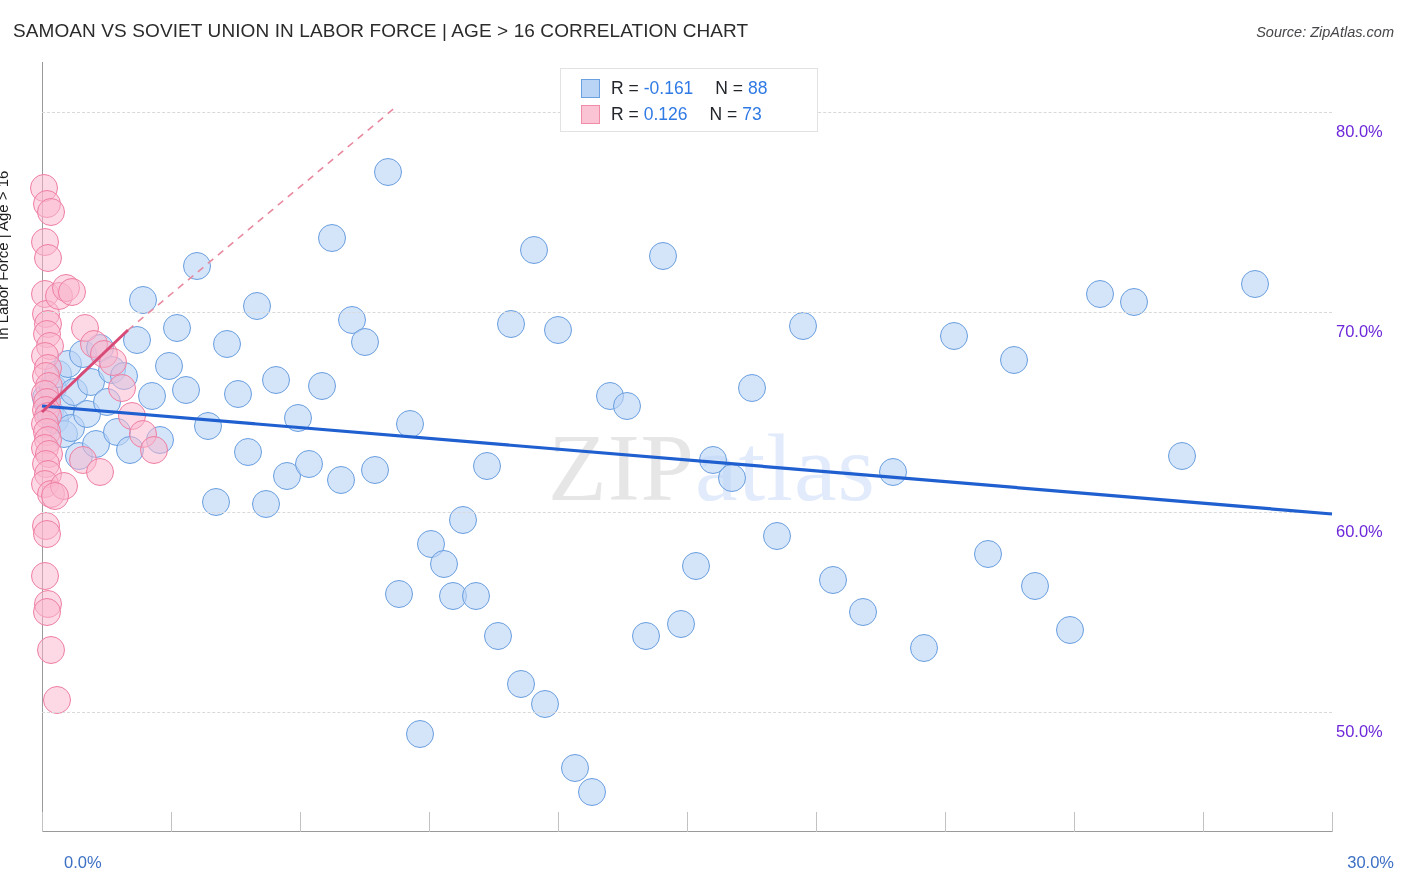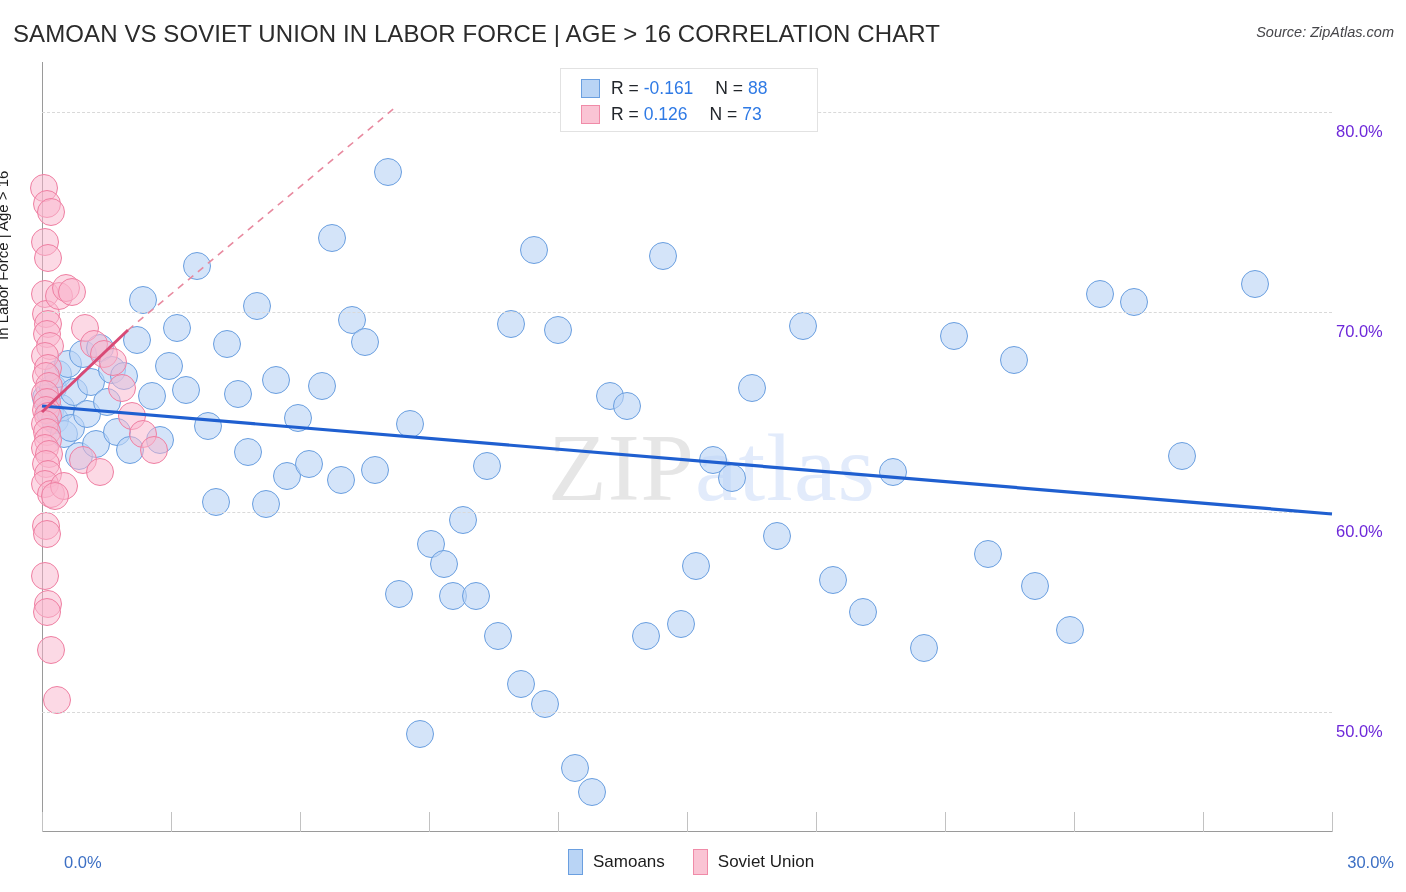--- a/index.html
+++ b/index.html
@@ -15,21 +15,21 @@
     position: relative;
   }
   #chart-root {
     position: absolute;
     inset: 0;
   }
   .header-title {
     position: absolute;
     left: 13px;
     top: 20px;
-    font-size: 24px;
+    font-size: 19px;
     color: #2b2b2b;
     letter-spacing: 0.1px;
     white-space: nowrap;
   }
   .header-source {
     position: absolute;
     right: 12px;
     top: 24px;
     font-size: 14.5px;
     font-style: italic;
@@ -406,24 +406,14 @@
     </div>
     <div class="stat-row">
       <span class="stat-swatch pink"></span>
       <span class="stat-text">R =</span>
       <span class="stat-text stat-val">0.126</span>
       <span class="stat-n">N =</span>
       <span class="stat-text stat-val">73</span>
     </div>
   </div>
 
-  <div class="series-legend">
-    <div class="legend-item">
-      <span class="legend-swatch blue"></span>
-      <span class="legend-label">Samoans</span>
-    </div>
-    <div class="legend-item">
-      <span class="legend-swatch pink"></span>
-      <span class="legend-label">Soviet Union</span>
-    </div>
-  </div>
 
 </div>
 
 </body></html>

